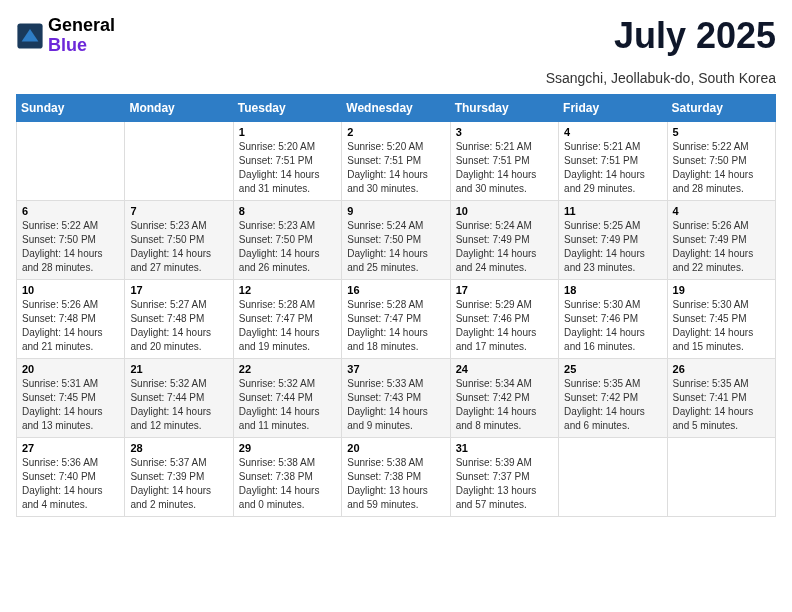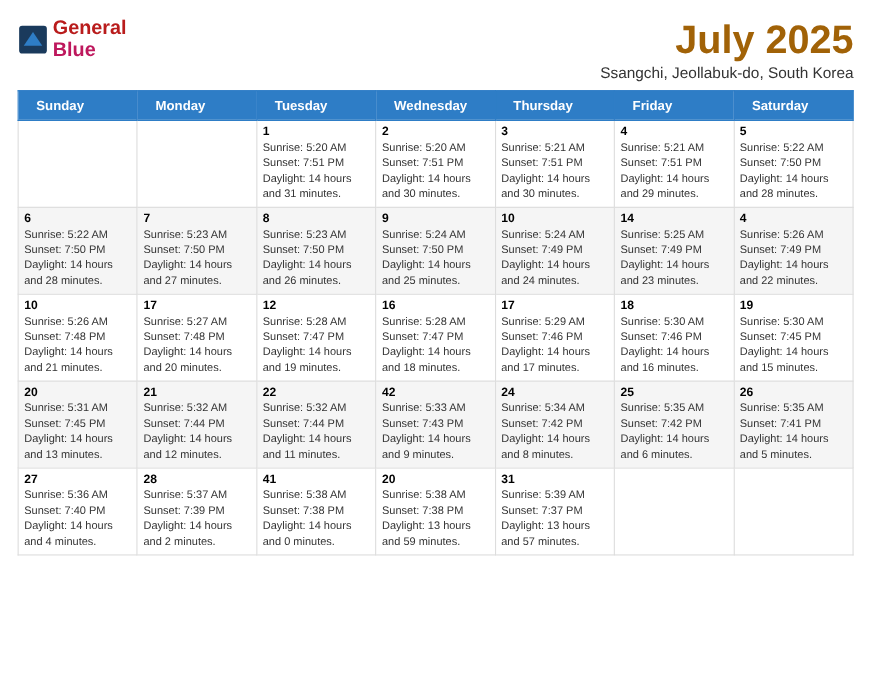--- a/index.html
+++ b/index.html
@@ -21,49 +21,49 @@
       align-items: center;
       gap: 4px;
     }
     .logo-text {
       font-size: 18px;
       font-weight: bold;
       color: #1a3a5c;
       line-height: 1.1;
     }
     .logo-text span {
-      color: #b91c1c;
+      color: #000000;
     }
     .logo-icon {
       width: 28px;
       height: 28px;
     }
     .title-block {
       text-align: right;
     }
     .month-title {
       font-size: 36px;
       font-weight: bold;
-      color: #a16207;
+      color: #0f172a;
       line-height: 1.1;
     }
     .location {
       font-size: 14px;
       color: #333;
-      margin-top: 2px;
+      margin-top: 14px;
     }
     .calendar {
       width: 100%;
       border-collapse: collapse;
       font-size: 10.5px;
     }
     .calendar th {
       background-color: #2e7dc6;
       color: #fff;
-      padding: 6px 16px;
+      padding: 6px 4px;
       text-align: left;
       font-size: 12px;
       font-weight: bold;
       border: 1px solid #2e7dc6;
     }
     .calendar td {
       vertical-align: top;
       border: 1px solid #ddd;
       padding: 4px 5px;
       width: 108px;
@@ -94,21 +94,21 @@
 
 <div class="header">
   <div class="logo">
     <svg class="logo-icon" viewBox="0 0 40 40">
       <rect x="2" y="2" width="36" height="36" rx="4" fill="#1a3a5c"></rect>
       <polygon points="8,28 20,10 32,28" fill="#2e7dc6"></polygon>
       <polygon points="20,10 32,28 32,28" fill="#4a9fe0"></polygon>
     </svg>
     <div class="logo-text">
       <div><span>General</span></div>
-      <div><span style="color:#be185d">Blue</span></div>
+      <div><span style="color:#6d28d9">Blue</span></div>
     </div>
   </div>
   <div class="title-block">
     <div class="month-title">July 2025</div>
     <div class="location">Ssangchi, Jeollabuk-do, South Korea</div>
   </div>
 </div>
 
 <table class="calendar">
   <thead>
@@ -162,21 +162,21 @@
         </td>
         <td>
           <span class="day-num">9</span>
           <div class="day-info">Sunrise: 5:24 AM<br>Sunset: 7:50 PM<br>Daylight: 14 hours and 25 minutes.</div>
         </td>
         <td>
           <span class="day-num">10</span>
           <div class="day-info">Sunrise: 5:24 AM<br>Sunset: 7:49 PM<br>Daylight: 14 hours and 24 minutes.</div>
         </td>
         <td>
-          <span class="day-num">14</span>
+          <span class="day-num">11</span>
           <div class="day-info">Sunrise: 5:25 AM<br>Sunset: 7:49 PM<br>Daylight: 14 hours and 23 minutes.</div>
         </td>
         <td>
           <span class="day-num">4</span>
           <div class="day-info">Sunrise: 5:26 AM<br>Sunset: 7:49 PM<br>Daylight: 14 hours and 22 minutes.</div>
         </td>
       </tr>
       <tr>
         <td>
           <span class="day-num">10</span>
@@ -214,21 +214,21 @@
         </td>
         <td>
           <span class="day-num">21</span>
           <div class="day-info">Sunrise: 5:32 AM<br>Sunset: 7:44 PM<br>Daylight: 14 hours and 12 minutes.</div>
         </td>
         <td>
           <span class="day-num">22</span>
           <div class="day-info">Sunrise: 5:32 AM<br>Sunset: 7:44 PM<br>Daylight: 14 hours and 11 minutes.</div>
         </td>
         <td>
-          <span class="day-num">42</span>
+          <span class="day-num">37</span>
           <div class="day-info">Sunrise: 5:33 AM<br>Sunset: 7:43 PM<br>Daylight: 14 hours and 9 minutes.</div>
         </td>
         <td>
           <span class="day-num">24</span>
           <div class="day-info">Sunrise: 5:34 AM<br>Sunset: 7:42 PM<br>Daylight: 14 hours and 8 minutes.</div>
         </td>
         <td>
           <span class="day-num">25</span>
           <div class="day-info">Sunrise: 5:35 AM<br>Sunset: 7:42 PM<br>Daylight: 14 hours and 6 minutes.</div>
         </td>
@@ -240,21 +240,21 @@
       <tr>
         <td>
           <span class="day-num">27</span>
           <div class="day-info">Sunrise: 5:36 AM<br>Sunset: 7:40 PM<br>Daylight: 14 hours and 4 minutes.</div>
         </td>
         <td>
           <span class="day-num">28</span>
           <div class="day-info">Sunrise: 5:37 AM<br>Sunset: 7:39 PM<br>Daylight: 14 hours and 2 minutes.</div>
         </td>
         <td>
-          <span class="day-num">41</span>
+          <span class="day-num">29</span>
           <div class="day-info">Sunrise: 5:38 AM<br>Sunset: 7:38 PM<br>Daylight: 14 hours and 0 minutes.</div>
         </td>
         <td>
           <span class="day-num">20</span>
           <div class="day-info">Sunrise: 5:38 AM<br>Sunset: 7:38 PM<br>Daylight: 13 hours and 59 minutes.</div>
         </td>
         <td>
           <span class="day-num">31</span>
           <div class="day-info">Sunrise: 5:39 AM<br>Sunset: 7:37 PM<br>Daylight: 13 hours and 57 minutes.</div>
         </td>

